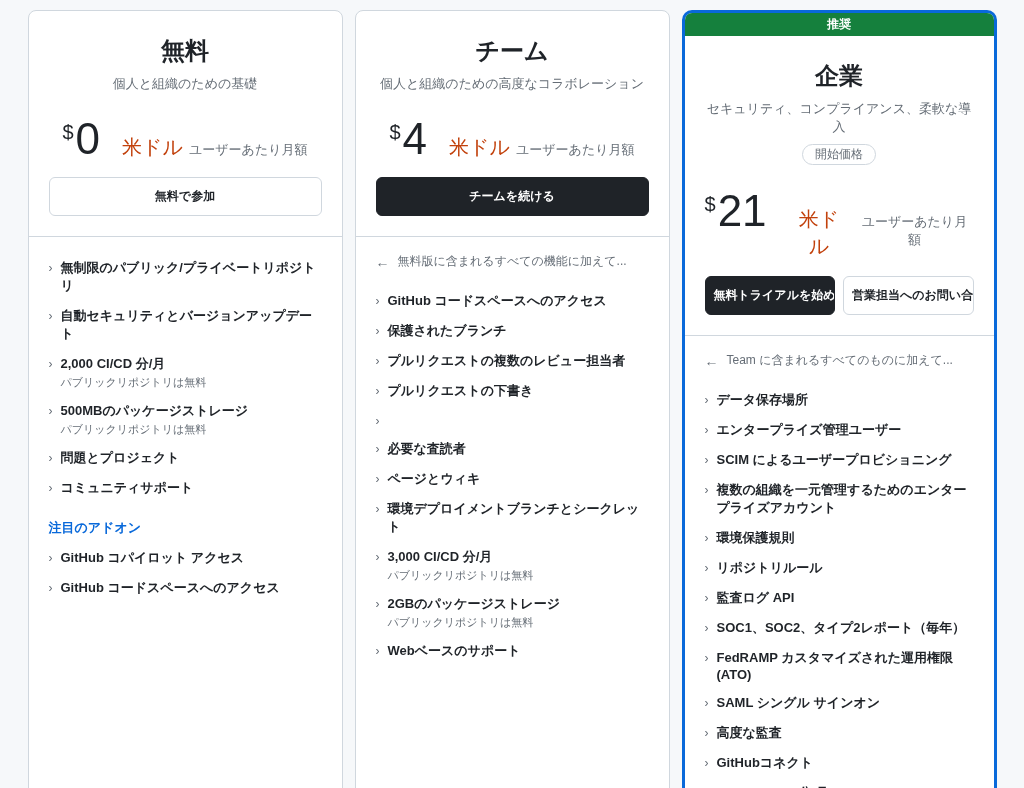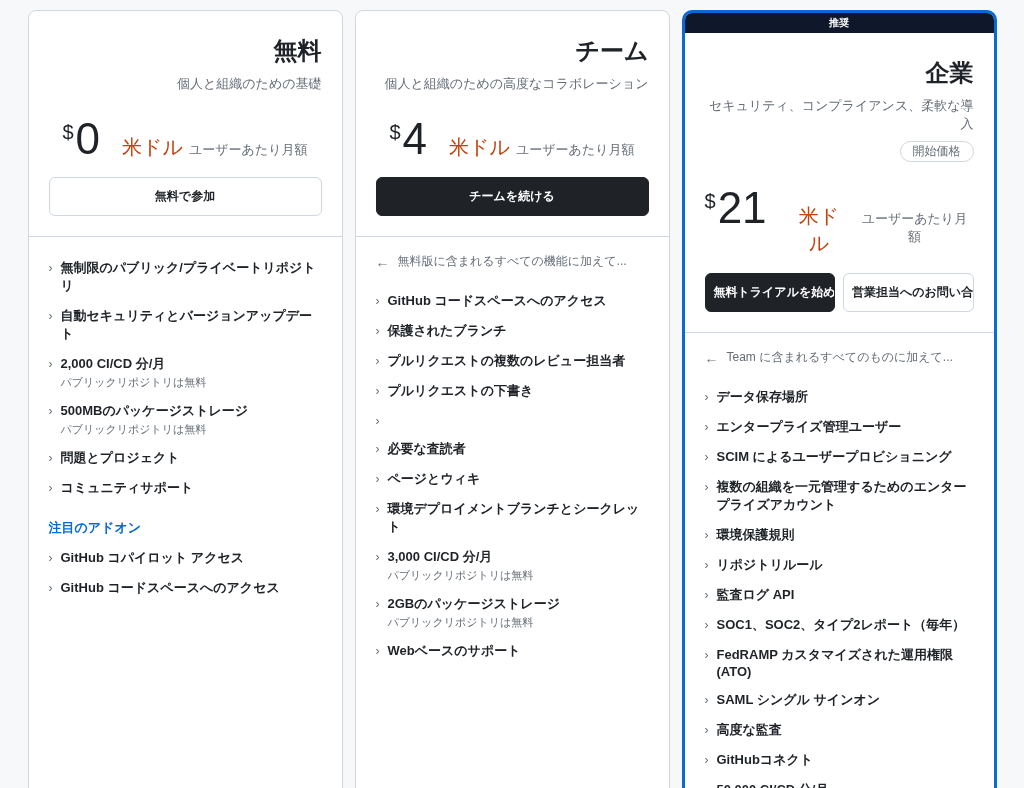--- a/index.html
+++ b/index.html
@@ -20,29 +20,29 @@
       border-radius: 8px;
       width: 315px;
       overflow: hidden;
       position: relative;
     }
     .pricing-card.recommended {
       border: 3px solid #0969da;
       border-radius: 10px;
     }
     .recommended-badge {
-      background: #0f172a;
+      background: #15803d;
       color: #fff;
       text-align: center;
-      font-size: 10px;
+      font-size: 12px;
       font-weight: 600;
       padding: 3px 0;
     }
     .card-header {
-      text-align: right;
+      text-align: center;
       padding: 24px 20px 12px;
     }
     .plan-name {
       font-size: 24px;
       font-weight: 700;
       color: #1f2328;
       margin-bottom: 8px;
     }
     .plan-desc {
       font-size: 13px;

